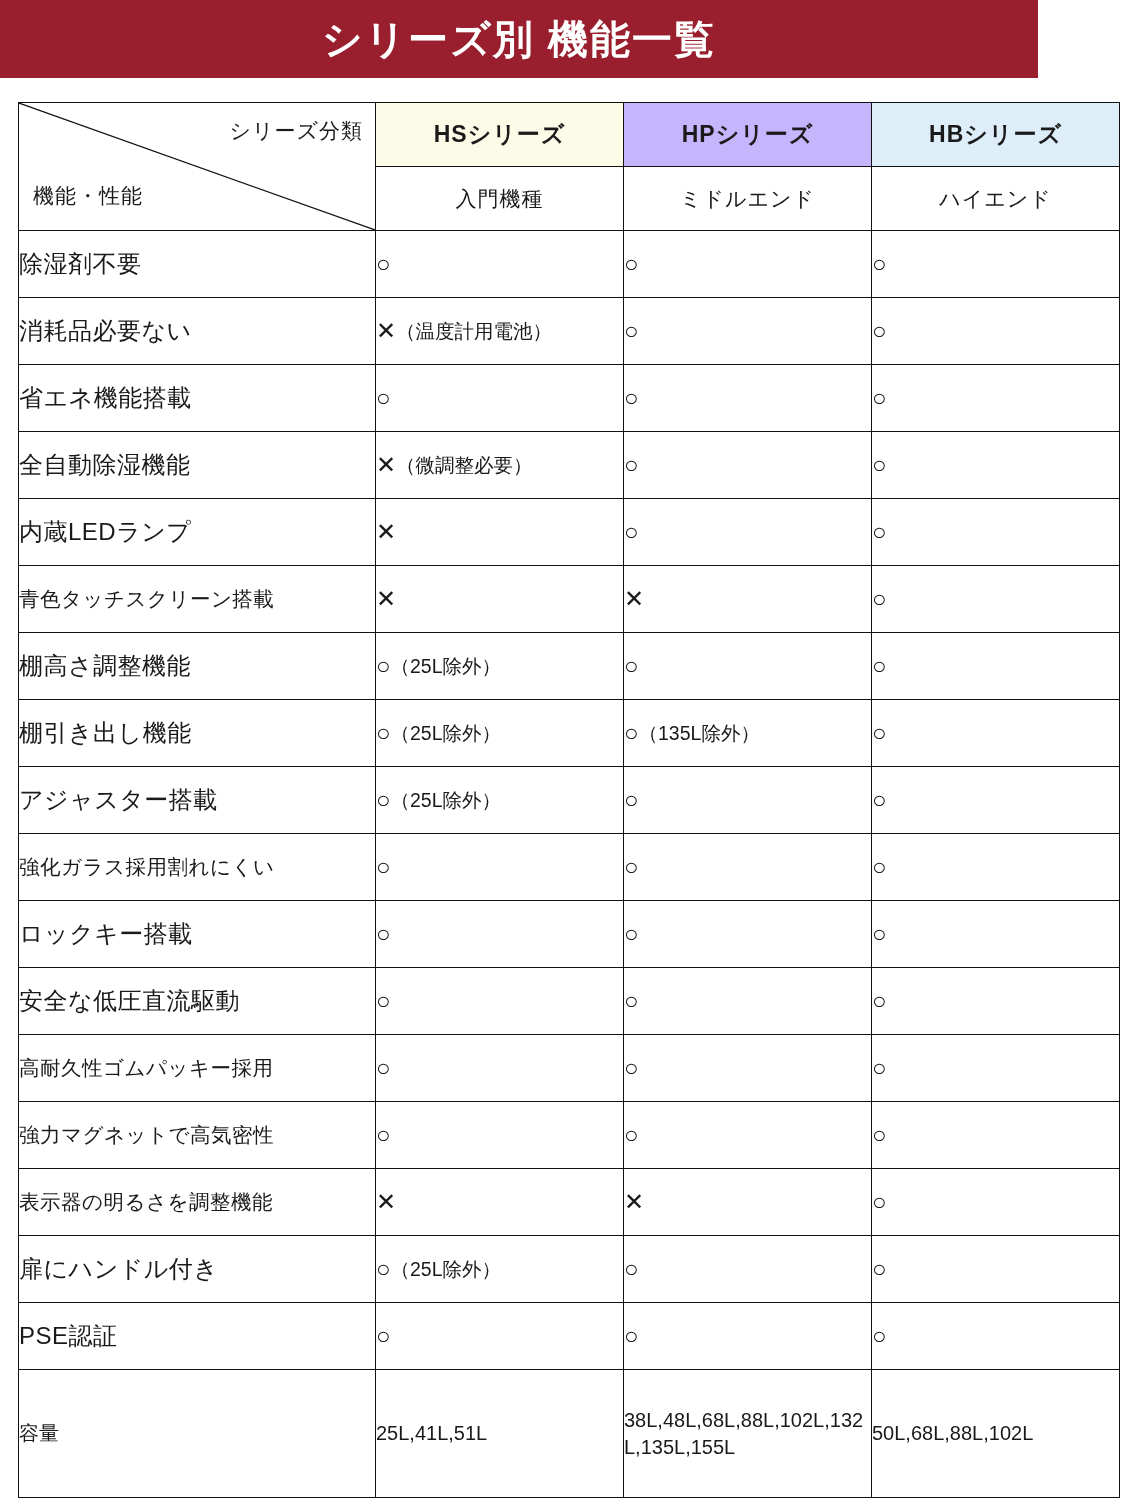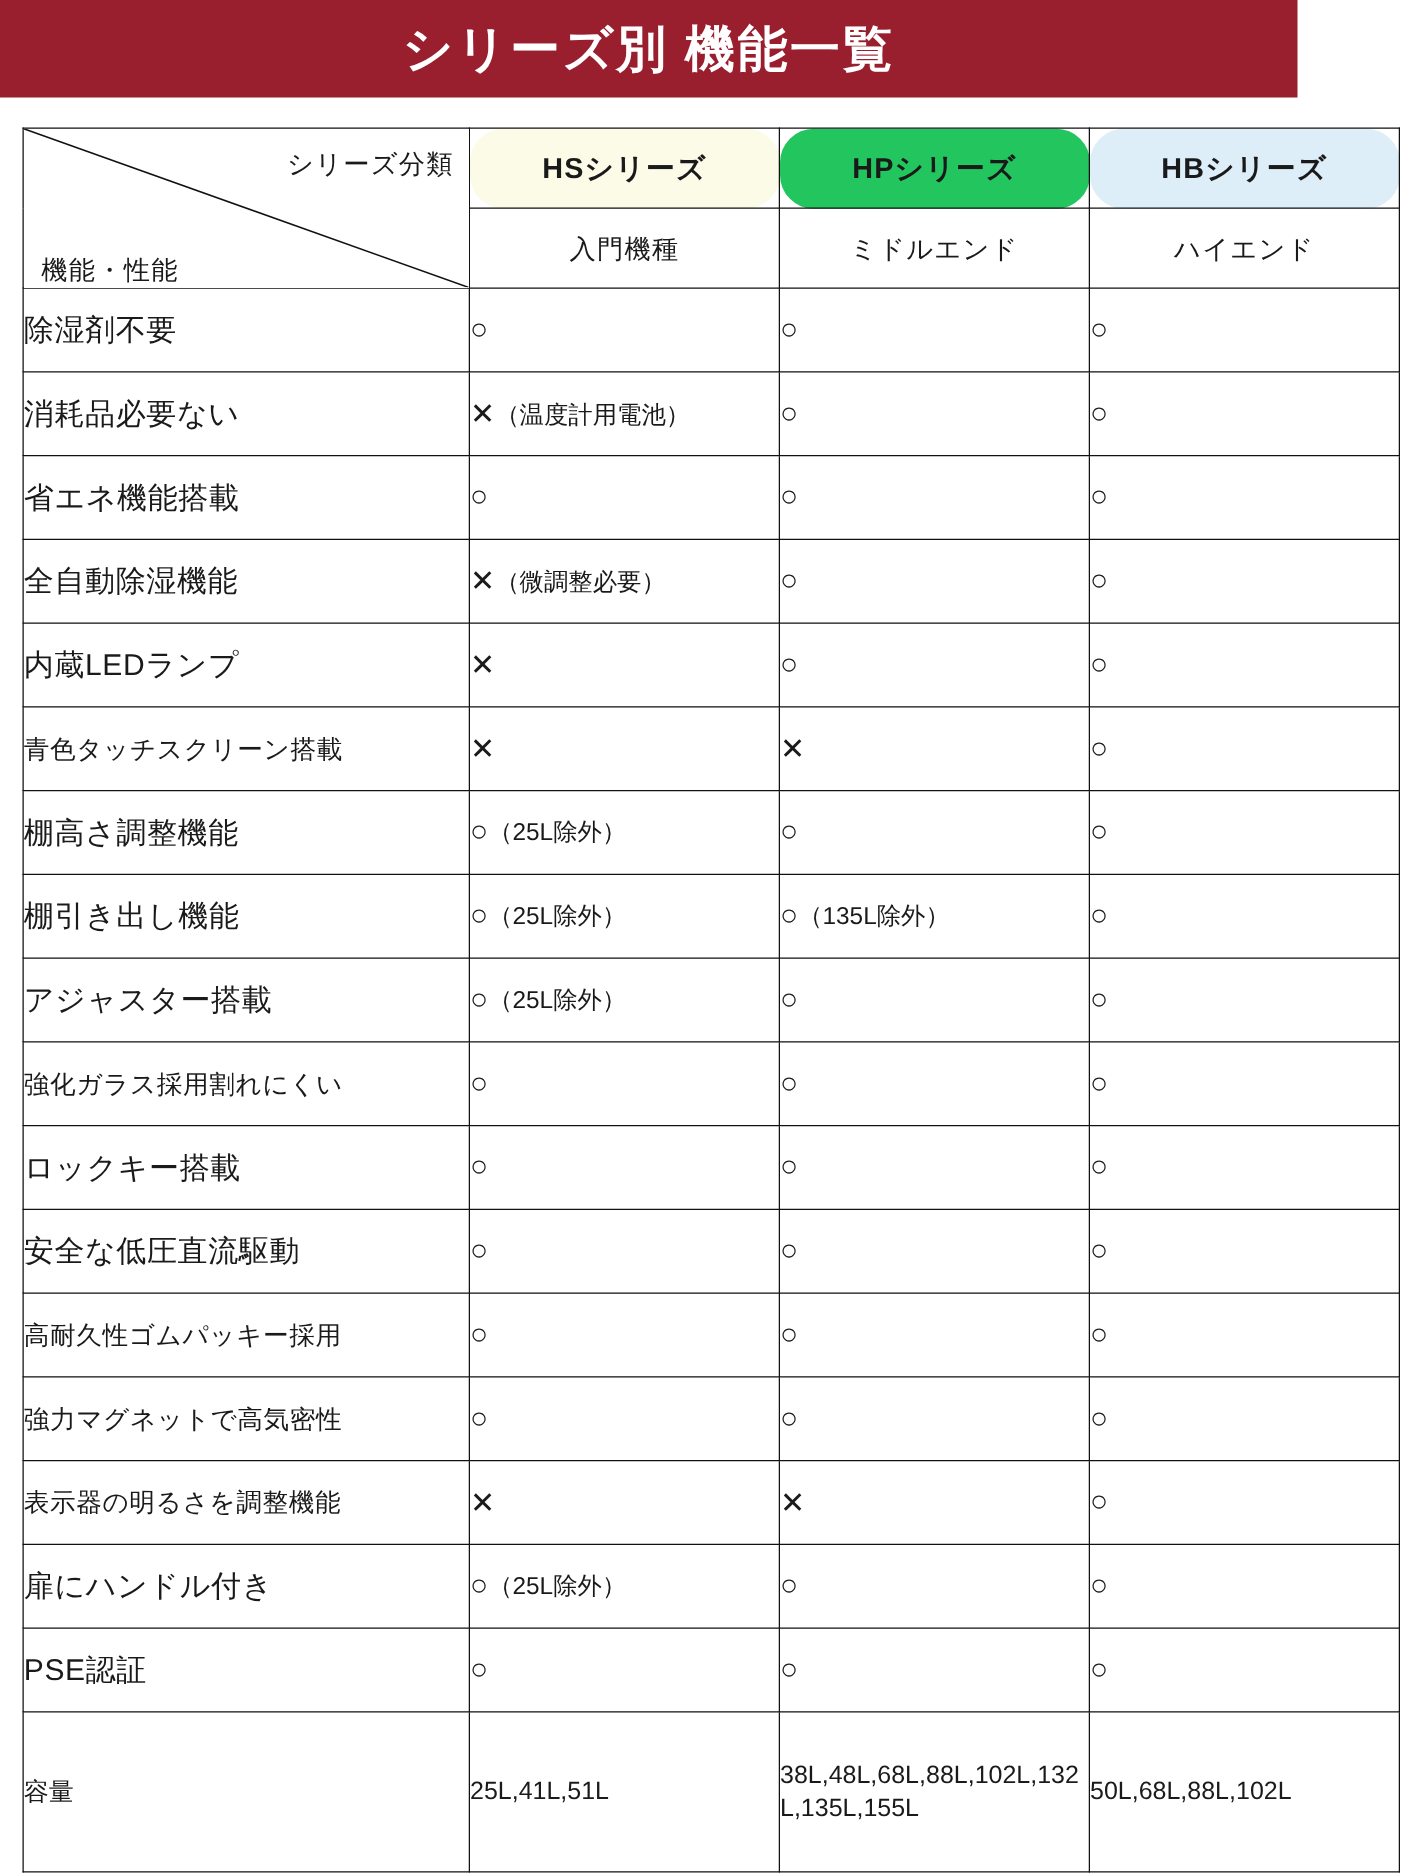--- a/index.html
+++ b/index.html
@@ -75,42 +75,41 @@
   .corner .cat {
     position: absolute;
     right: 12px;
     top: 14px;
     font-size: 21px;
     letter-spacing: 1px;
   }
   .corner .fn {
     position: absolute;
     left: 14px;
-    bottom: 0;
+    bottom: 20px;
     font-size: 21px;
     letter-spacing: 1px;
   }
   .hdr-series {
     height: 64px;
     text-align: center;
     font-size: 23px;
     font-weight: bold;
     letter-spacing: 1px;
-    border-radius: 27px;
   }
   .hdr-sub {
     height: 64px;
     text-align: center;
     font-size: 21px;
     letter-spacing: 1px;
     background: #ffffff;
     font-family: Liberation Mono, monospace;
   }
   .hs-bg { background: #fbfbe8; }
-  .hp-bg { background: #22c55e; }
+  .hp-bg { background: #c4b5fd; }
   .hb-bg { background: #ddeef8; margin-left: 28px; }
 
   .row-label {
     height: 67px;
     padding-left: 14px;
     font-size: 24px;
     letter-spacing: 0.5px;
     white-space: nowrap;
   }
   .row-label.small {

